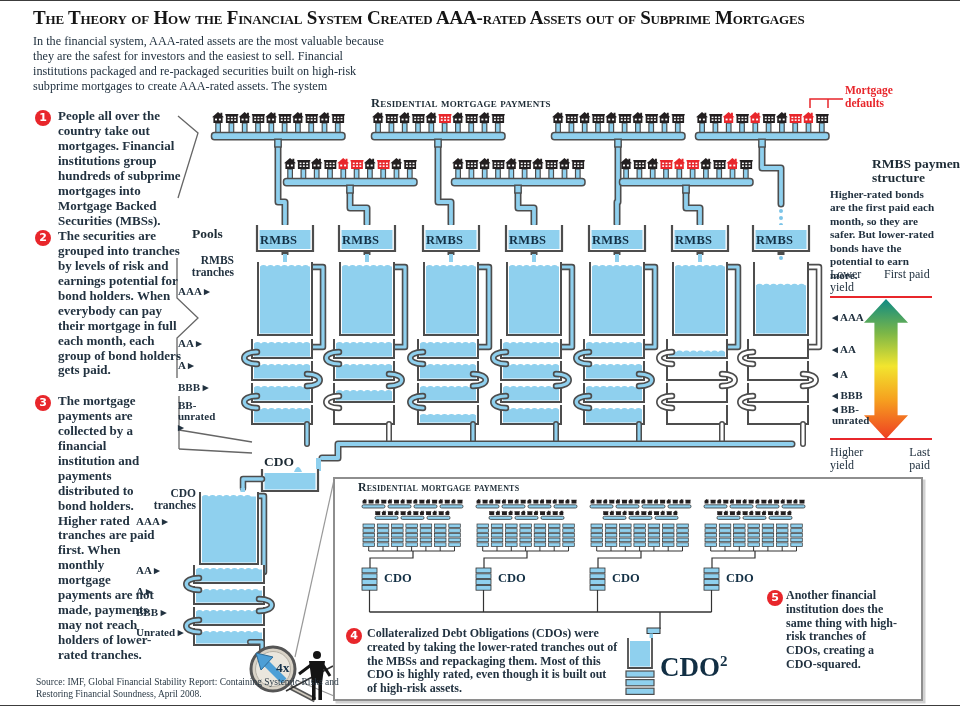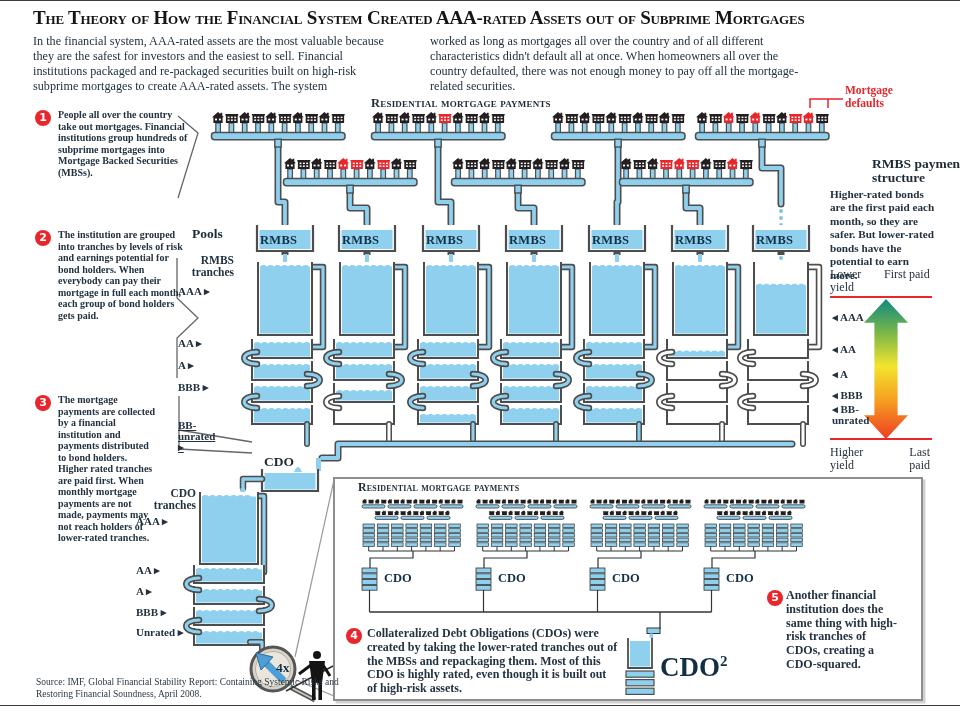--- a/index.html
+++ b/index.html
@@ -3,21 +3,21 @@
 <meta charset="utf-8">
 <style>
   html,body{margin:0;padding:0;background:#fff;}
   #canvas{position:relative;width:960px;height:720px;background:#fff;overflow:hidden;
           font-family:"Liberation Serif",serif;color:#223240;}
   #art{position:absolute;left:0;top:0;}
   .abs{position:absolute;}
   .hairline{position:absolute;left:0;width:960px;height:1px;background:#3c3c3c;}
   .title{font-variant:small-caps;font-weight:bold;font-size:19px;letter-spacing:-0.2px;color:#151515;white-space:nowrap;}
   .body{font-size:12.2px;line-height:1.24;color:#223240;}
-  .step-text{font-size:10px;line-height:1.15;font-weight:bold;color:#223240;}
+  .step-text{font-size:13px;line-height:1.15;font-weight:bold;color:#223240;}
   .num{width:16px;height:16px;border-radius:50%;background:#e8262b;color:#fff;text-align:center;
        line-height:16px;font-size:11px;font-weight:bold;font-family:"DejaVu Sans",sans-serif;}
   .sc{font-variant:small-caps;font-weight:bold;font-size:12.5px;color:#1d2b35;letter-spacing:0.2px;}
   .defaults{color:#e8262b;font-weight:bold;font-size:11.5px;line-height:1.12;}
   .biglbl{font-weight:bold;font-size:13.5px;color:#1d2b35;}
   .sublbl{font-weight:bold;font-size:11.5px;line-height:1.06;color:#223240;text-align:right;}
   .trl{font-weight:bold;font-size:11px;line-height:1.0;color:#223240;}
   .trl .arr{font-size:7.5px;vertical-align:1.5px;}
   .poollbl{font-weight:bold;font-size:12.5px;color:#122f44;text-align:left;letter-spacing:0.3px;}
   .ps-head{font-weight:bold;font-size:13.5px;line-height:1.06;color:#1d2b35;}
@@ -1467,40 +1467,39 @@
         <rect x="626" y="679.6" width="28" height="6.2" fill="#8fd0ee" stroke="#4d4d4d" stroke-width="1.2"></rect>
         <rect x="626" y="688.2" width="28" height="6.2" fill="#8fd0ee" stroke="#4d4d4d" stroke-width="1.2"></rect>
       </g>
     </svg>
 
   <div class="hairline" style="top:0;"></div>
   <div class="hairline" style="top:705px;"></div>
 
   <div class="abs title" style="left:33px;top:7px;">The Theory of How the Financial System Created AAA-rated Assets out of Subprime Mortgages</div>
   <div class="abs body" style="left:33px;top:34px;width:364px;">In the financial system, AAA-rated assets are the most valuable because they are the safest for investors and the easiest to sell. Financial institutions packaged and re-packaged securities built on high-risk subprime mortgages to create AAA-rated assets. The system</div>
-  <div class="abs body" style="left:430px;top:34px;width:370px;">worked as long as mortgages all over the country and of all different characteristics didn't default all at once.  When homeowners all over the country defaulted, there was not enough money to pay off all the mortgage-related securities.</div>
 
   <div class="abs num" style="left:35px;top:110px;">1</div>
   <div class="abs step-text" style="left:58px;top:109px;width:130px;">People all over the country take out mortgages. Financial institutions group hundreds of subprime mortgages into Mortgage Backed Securities (MBSs).</div>
   <div class="abs num" style="left:35px;top:230px;">2</div>
-  <div class="abs step-text" style="left:58px;top:229px;width:128px;">The institution are grouped into tranches by levels of risk and earnings potential for bond holders. When everybody can pay their mortgage in full each month, each group of bond holders gets paid.</div>
+  <div class="abs step-text" style="left:58px;top:229px;width:128px;">The securities are grouped into tranches by levels of risk and earnings potential for bond holders. When everybody can pay their mortgage in full each month, each group of bond holders gets paid.</div>
   <div class="abs num" style="left:35px;top:395px;">3</div>
   <div class="abs step-text" style="left:58px;top:394px;width:100px;">The mortgage payments are collected by a financial institution and payments distributed to bond holders. Higher rated tranches are paid first. When monthly mortgage payments are not made, payments may not reach holders of lower-rated tranches.</div>
 
   <div class="abs sc" style="left:371px;top:96px;">Residential mortgage payments</div>
   <div class="abs defaults" style="left:845px;top:84px;width:76px;">Mortgage defaults</div>
 
   <div class="abs biglbl" style="left:192px;top:226px;">Pools</div>
   <div class="abs sublbl" style="left:174px;top:254px;width:60px;">RMBS tranches</div>
 
   <div class="abs trl" style="left:178px;top:286px;width:60px;"><span>AAA</span> <span class="arr">▶</span></div>
   <div class="abs trl" style="left:178px;top:338px;width:60px;"><span>AA</span> <span class="arr">▶</span></div>
   <div class="abs trl" style="left:178px;top:360px;width:60px;"><span>A</span> <span class="arr">▶</span></div>
   <div class="abs trl" style="left:178px;top:382px;width:60px;"><span>BBB</span> <span class="arr">▶</span></div>
-  <div class="abs trl" style="left:178px;top:420px;width:44px;text-decoration:underline;"><span>BB-unrated</span> <span class="arr">▶</span></div>
+  <div class="abs trl" style="left:178px;top:400px;width:44px;"><span>BB-unrated</span> <span class="arr">▶</span></div>
 
   <div class="abs poollbl" style="left:260px;top:233px;width:50px;">RMBS</div>
   <div class="abs poollbl" style="left:342px;top:233px;width:50px;">RMBS</div>
   <div class="abs poollbl" style="left:426px;top:233px;width:50px;">RMBS</div>
   <div class="abs poollbl" style="left:509px;top:233px;width:50px;">RMBS</div>
   <div class="abs poollbl" style="left:592px;top:233px;width:50px;">RMBS</div>
   <div class="abs poollbl" style="left:675px;top:233px;width:50px;">RMBS</div>
   <div class="abs poollbl" style="left:756px;top:233px;width:50px;">RMBS</div>
 
   <div class="abs ps-head" style="left:872px;top:157px;width:105px;">RMBS payment structure</div>

